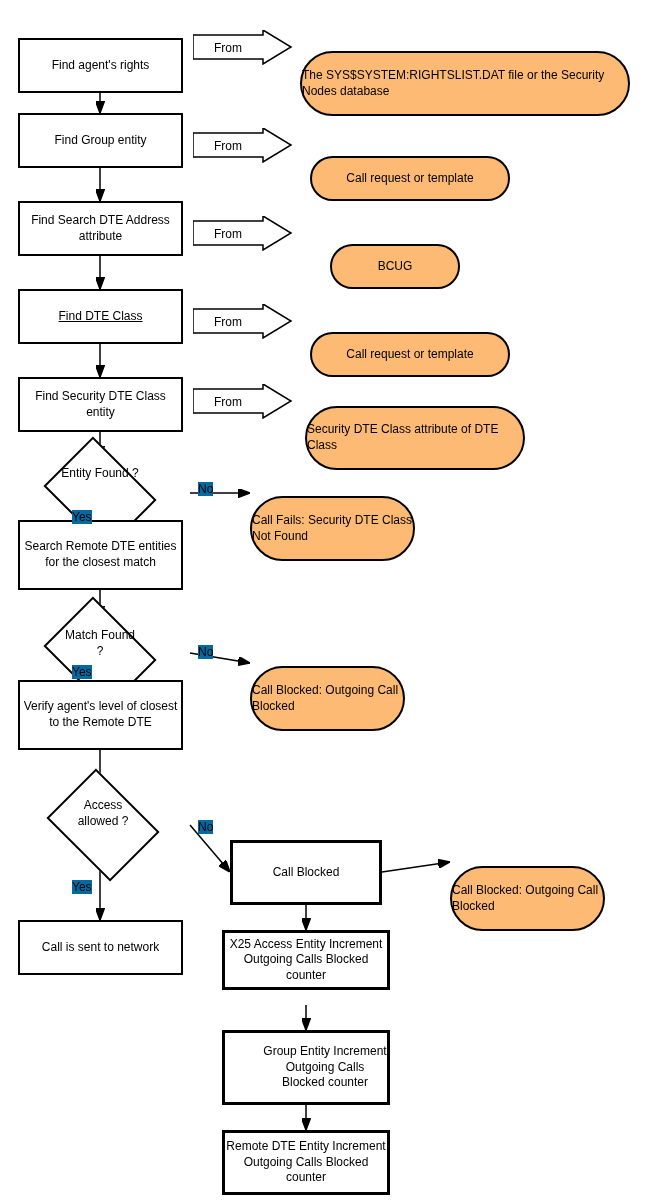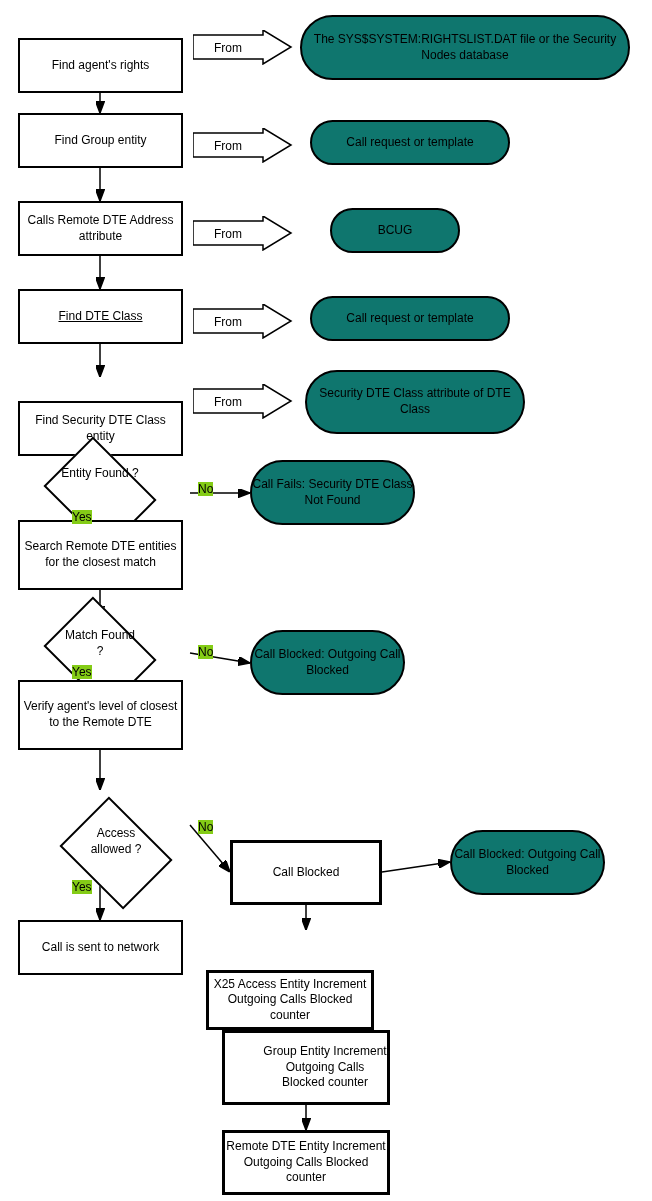--- a/index.html
+++ b/index.html
@@ -54,27 +54,28 @@
       line-height: 1.3;
       z-index: 10;
       pointer-events: none;
     }
 
     
     .oval {
       position: absolute;
       border: 2px solid #000;
       border-radius: 50px;
-      background: #0f766e;
+      background: #fdba74;
       display: flex;
       align-items: center;
       justify-content: center;
-      text-align: center;
+      text-align: left;
       font-size: 12px;
       line-height: 1.3;
+      margin-top: 36px;
     }
 
     
     .connector-svg {
       position: absolute;
       top: 0;
       left: 0;
       width: 652px;
       height: 1201px;
       pointer-events: none;
@@ -88,21 +89,21 @@
 
     .connector-svg polygon {
       fill: #000;
       stroke: #000;
     }
 
     
     .label-text {
       position: absolute;
       font-size: 12px;
-      background: #84cc16;
+      background: #0369a1;
     }
   </style>
 </head>
 <body>
 
 <div class="diagram">
 
   <svg class="connector-svg">
     <defs>
       <marker id="arrowhead" markerWidth="8" markerHeight="6" refX="8" refY="3" orient="auto">
@@ -147,28 +148,28 @@
 
   <div class="box" style="left:18px; top:38px; width:165px; height:55px;text-align:center;">
     <span>Find agent's rights</span>
   </div>
 
   <div class="box" style="left:18px; top:113px; width:165px; height:55px;">
     <span>Find Group entity</span>
   </div>
 
   <div class="box" style="left:18px; top:201px; width:165px; height:55px;">
-    <span>Calls Remote DTE Address attribute</span>
+    <span>Find Search DTE Address attribute</span>
   </div>
 
   <div class="box" style="left:18px; top:289px; width:165px; height:55px;text-decoration:underline;">
     <span>Find DTE Class</span>
   </div>
 
-  <div class="box" style="left:18px; top:377px; width:165px; height:55px;margin-top:24px;">
+  <div class="box" style="left:18px; top:377px; width:165px; height:55px;">
     <span>Find Security DTE Class entity</span>
   </div>
 
   <div class="diamond-container" style="position:absolute; left:55px; top:458px; width:90px; height:70px;">
     <div class="diamond"></div>
     <span class="diamond-label" style="width:80px; left:5px; top:8px;">Entity Found ?</span>
   </div>
 
   <div class="box" style="left:18px; top:520px; width:165px; height:70px;">
     <span>Search Remote DTE entities for the closest match</span>
@@ -176,34 +177,34 @@
 
   <div class="diamond-container" style="position:absolute; left:55px; top:618px; width:90px; height:70px;">
     <div class="diamond"></div>
     <span class="diamond-label" style="width:80px; left:5px; top:10px;">Match Found ?</span>
   </div>
 
   <div class="box" style="left:18px; top:680px; width:165px; height:70px;">
     <span>Verify agent's level of closest to the Remote DTE</span>
   </div>
 
-  <div class="diamond-container" style="position:absolute; left:71px; top:790px; width:90px; height:70px;margin-top:28px;">
+  <div class="diamond-container" style="position:absolute; left:58px; top:790px; width:90px; height:70px;">
     <div class="diamond"></div>
     <span class="diamond-label" style="width:80px; left:5px; top:8px;">Access allowed ?</span>
   </div>
 
   <div class="box" style="left:18px; top:920px; width:165px; height:55px;">
     <span>Call is sent to network</span>
   </div>
 
   <div class="box" style="left:230px; top:840px; width:152px; height:65px; border-width: 3px;">
     <span>Call Blocked</span>
   </div>
 
-  <div class="box" style="left:206px; top:930px; width:168px; height:60px; border-width: 3px; margin-top: 40px;">
+  <div class="box" style="left:222px; top:930px; width:168px; height:60px; border-width: 3px;">
     <span>X25 Access Entity Increment Outgoing Calls Blocked counter</span>
   </div>
 
   <div class="box" style="left:222px; top:1030px; width:168px; height:75px; border-width: 3px; padding-left: 38px;">
     <span>Group Entity Increment Outgoing Calls Blocked counter</span>
   </div>
 
   <div class="box" style="left:222px; top:1130px; width:168px; height:65px; border-width: 3px;">
     <span>Remote DTE Entity Increment Outgoing Calls Blocked counter</span>
   </div>

